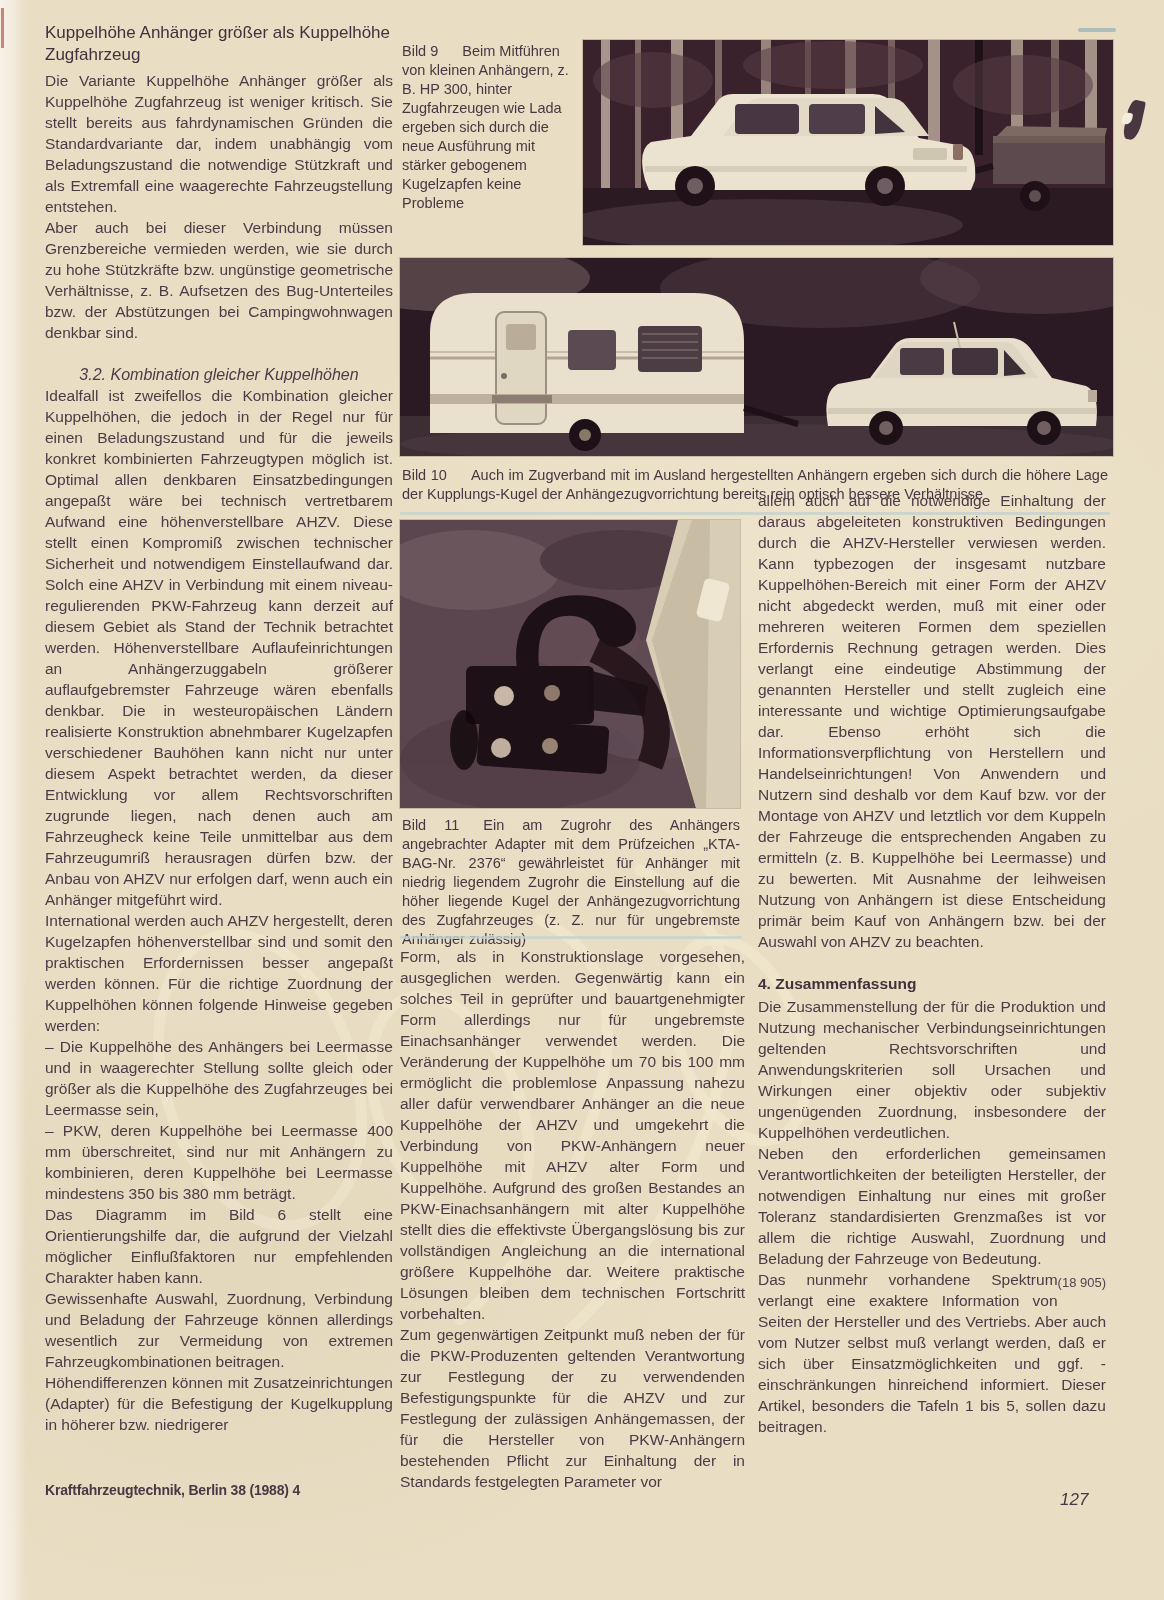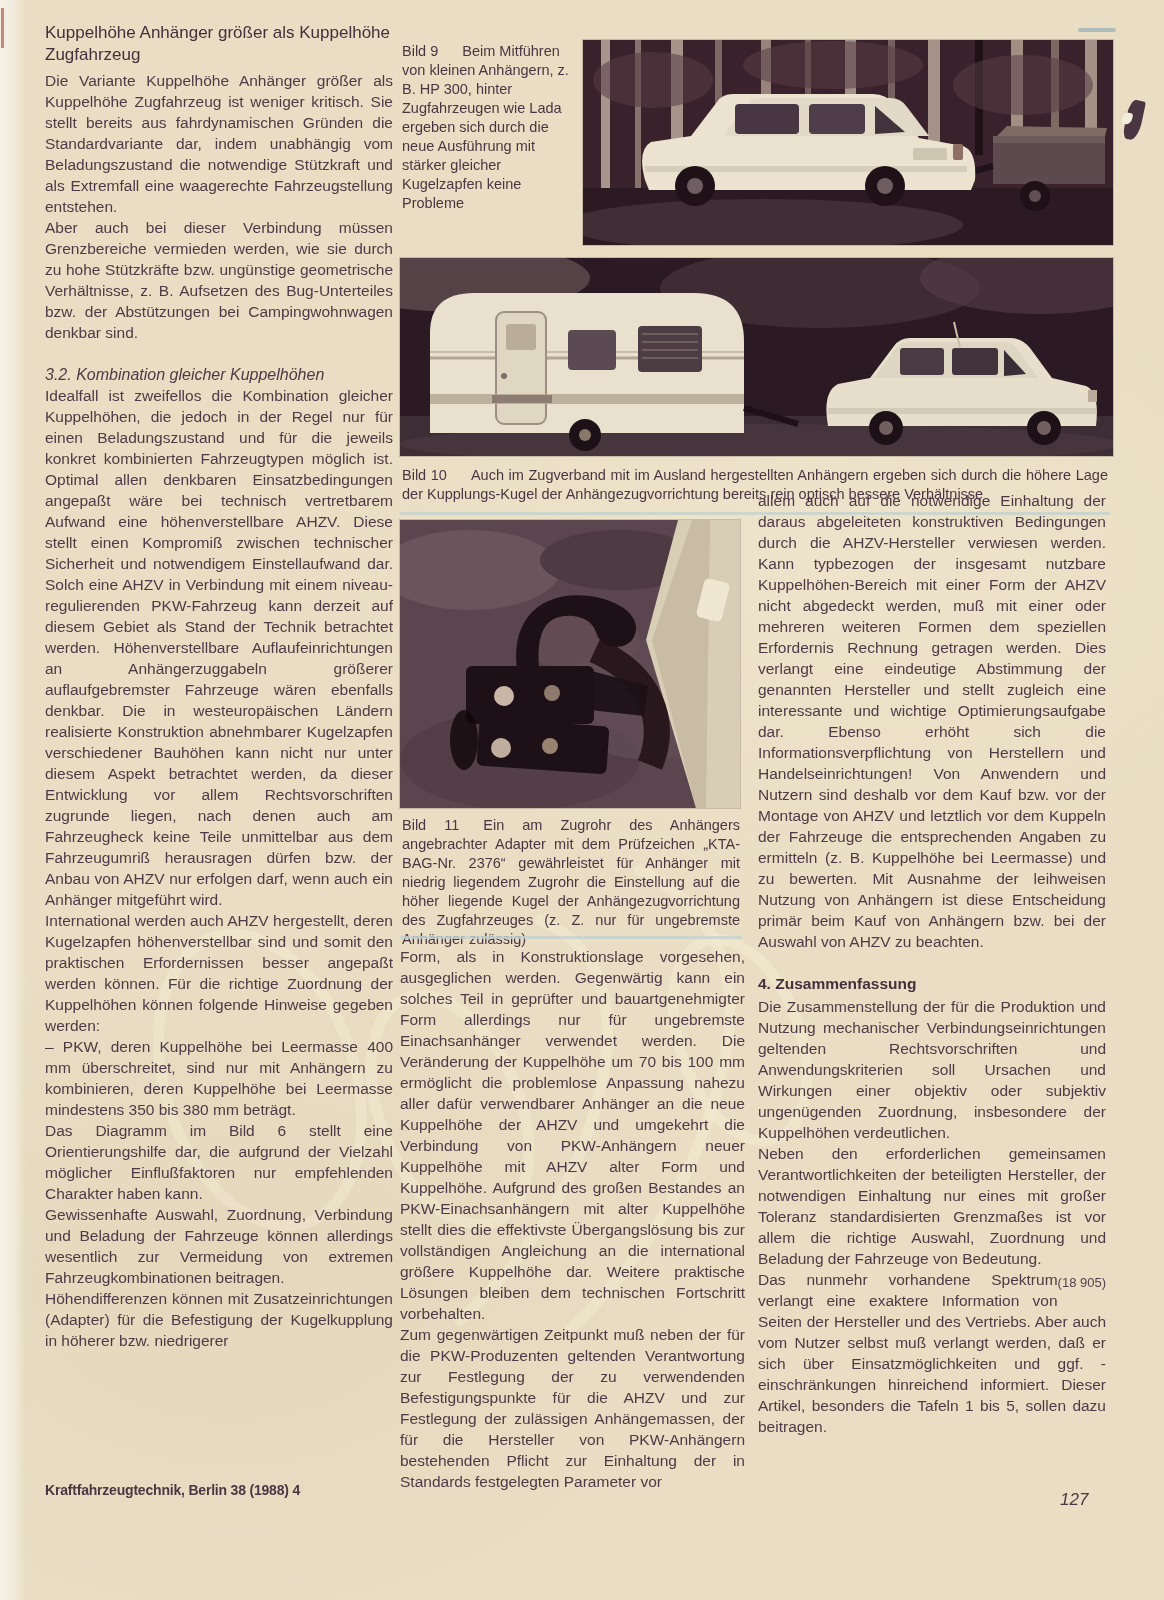--- a/index.html
+++ b/index.html
@@ -40,21 +40,21 @@
   
   .col{position:absolute;width:348px;font-size:15.5px;line-height:21px;text-align:justify;}
   .col-left{left:45px;top:22px;}
   .col-mid{left:400px;top:946px;width:345px;}
   .col-right{left:758px;top:490px;}
   .body-p{margin:0;}
   .col-heading{
     font-weight:normal;font-size:17px;line-height:22px;text-align:left;
     color:#43303d;margin:0 0 4px 0;
   }
-  .sub-italic{font-style:italic;font-size:16px;margin-top:21px;text-align:left;}
+  .sub-italic{font-style:italic;font-size:16px;margin-top:21px;text-align:center;}
   .sub-bold{font-weight:bold;margin-top:21px;margin-bottom:2px;text-align:left;color:#43303d;}
   .tail{float:right;font-size:13px;padding-top:3px;color:#55424e;}
 
   
   .photo{position:absolute;overflow:hidden;box-shadow:0 0 0 1px rgba(90,70,75,0.25);}
   .photo svg{display:block;}
   .fig9{left:583px;top:40px;width:530px;height:205px;}
   .fig10{left:400px;top:258px;width:713px;height:198px;}
   .fig11{left:400px;top:520px;width:340px;height:288px;}
   .caption{
@@ -102,20 +102,21 @@
     </g>
   </svg>
 
   <div class="col col-left">
       <div class="col-heading">Kuppelhöhe Anhänger größer als Kuppelhöhe Zugfahrzeug</div>
       <p class="body-p">Die Variante Kuppelhöhe Anhänger größer als Kuppelhöhe Zugfahrzeug ist weniger kritisch. Sie stellt bereits aus fahrdynamischen Gründen die Standardvariante dar, indem unabhängig vom Beladungszustand die notwendige Stützkraft und als Extremfall eine waagerechte Fahrzeugstellung entstehen.</p>
       <p class="body-p">Aber auch bei dieser Verbindung müssen Grenzbereiche vermieden werden, wie sie durch zu hohe Stützkräfte bzw. ungünstige geometrische Verhältnisse, z. B. Aufsetzen des Bug-Unterteiles bzw. der Abstützungen bei Campingwohnwagen denkbar sind.</p>
       <div class="sub-italic">3.2. Kombination gleicher Kuppelhöhen</div>
       <p class="body-p">Idealfall ist zweifellos die Kombination gleicher Kuppelhöhen, die jedoch in der Regel nur für einen Beladungszustand und für die jeweils konkret kombinierten Fahrzeugtypen möglich ist. Optimal allen denkbaren Einsatzbedingungen angepaßt wäre bei technisch vertretbarem Aufwand eine höhenverstellbare AHZV. Diese stellt einen Kompromiß zwischen technischer Sicherheit und notwendigem Einstellaufwand dar. Solch eine AHZV in Verbindung mit einem niveau-regulierenden PKW-Fahrzeug kann derzeit auf diesem Gebiet als Stand der Technik betrachtet werden. Höhenverstellbare Auflaufeinrichtungen an Anhängerzuggabeln größerer auflaufgebremster Fahrzeuge wären ebenfalls denkbar. Die in westeuropäischen Ländern realisierte Konstruktion abnehmbarer Kugelzapfen verschiedener Bauhöhen kann nicht nur unter diesem Aspekt betrachtet werden, da dieser Entwicklung vor allem Rechtsvorschriften zugrunde liegen, nach denen auch am Fahrzeugheck keine Teile unmittelbar aus dem Fahrzeugumriß herausragen dürfen bzw. der Anbau von AHZV nur erfolgen darf, wenn auch ein Anhänger mitgeführt wird.</p>
       <p class="body-p">International werden auch AHZV hergestellt, deren Kugelzapfen höhenverstellbar sind und somit den praktischen Erfordernissen besser angepaßt werden können. Für die richtige Zuordnung der Kuppelhöhen können folgende Hinweise gegeben werden:</p>
+      <p class="body-p list">– Die Kuppelhöhe des Anhängers bei Leermasse und in waagerechter Stellung sollte gleich oder größer als die Kuppelhöhe des Zugfahrzeuges bei Leermasse sein,</p>
       <p class="body-p list">– PKW, deren Kuppelhöhe bei Leermasse 400 mm überschreitet, sind nur mit Anhängern zu kombinieren, deren Kuppelhöhe bei Leermasse mindestens 350 bis 380 mm beträgt.</p>
       <p class="body-p">Das Diagramm im Bild 6 stellt eine Orientierungshilfe dar, die aufgrund der Vielzahl möglicher Einflußfaktoren nur empfehlenden Charakter haben kann.</p>
       <p class="body-p">Gewissenhafte Auswahl, Zuordnung, Verbindung und Beladung der Fahrzeuge können allerdings wesentlich zur Vermeidung von extremen Fahrzeugkombinationen beitragen.</p>
       <p class="body-p">Höhendifferenzen können mit Zusatzeinrichtungen (Adapter) für die Befestigung der Kugelkupplung in höherer bzw. niedrigerer</p>
     </div>
 
   <div class="photo fig9">
     <svg width="530" height="205" viewBox="0 0 530 205">
       <rect width="530" height="205" fill="#3a222c"></rect>
       <g>
@@ -160,21 +161,21 @@
         <rect x="370" y="104" width="10" height="16" rx="2" fill="#8d6f64"></rect>
         <rect x="330" y="108" width="34" height="12" rx="2" fill="#cfc6b2"></rect>
         <circle cx="112" cy="146" r="20" fill="#1f1117"></circle>
         <circle cx="112" cy="146" r="8" fill="#6f5e61"></circle>
         <circle cx="302" cy="146" r="20" fill="#1f1117"></circle>
         <circle cx="302" cy="146" r="8" fill="#6f5e61"></circle>
       </g>
     </svg>
   </div>
   <div class="caption cap9">
-    <span class="cap-label">Bild 9</span><span>Beim Mitführen von kleinen Anhängern, z. B. HP 300, hinter Zugfahrzeugen wie Lada ergeben sich durch die neue Ausführung mit stärker gleicher Kugelzapfen keine Probleme</span>
+    <span class="cap-label">Bild 9</span><span>Beim Mitführen von kleinen Anhängern, z. B. HP 300, hinter Zugfahrzeugen wie Lada ergeben sich durch die neue Ausführung mit stärker gebogenem Kugelzapfen keine Probleme</span>
   </div>
 
   <div class="photo fig10">
     <svg width="713" height="198" viewBox="0 0 713 198">
       <rect width="713" height="198" fill="#2b1a23"></rect>
       <ellipse cx="60" cy="20" rx="130" ry="34" fill="#8a7470" opacity=".45"></ellipse>
       <ellipse cx="420" cy="30" rx="160" ry="40" fill="#432f38" opacity=".8"></ellipse>
       <ellipse cx="640" cy="20" rx="120" ry="36" fill="#56404a" opacity=".6"></ellipse>
       <rect y="158" width="713" height="40" fill="#3d2d34"></rect>
       <ellipse cx="360" cy="186" rx="360" ry="20" fill="#4a3940" opacity=".7"></ellipse>

